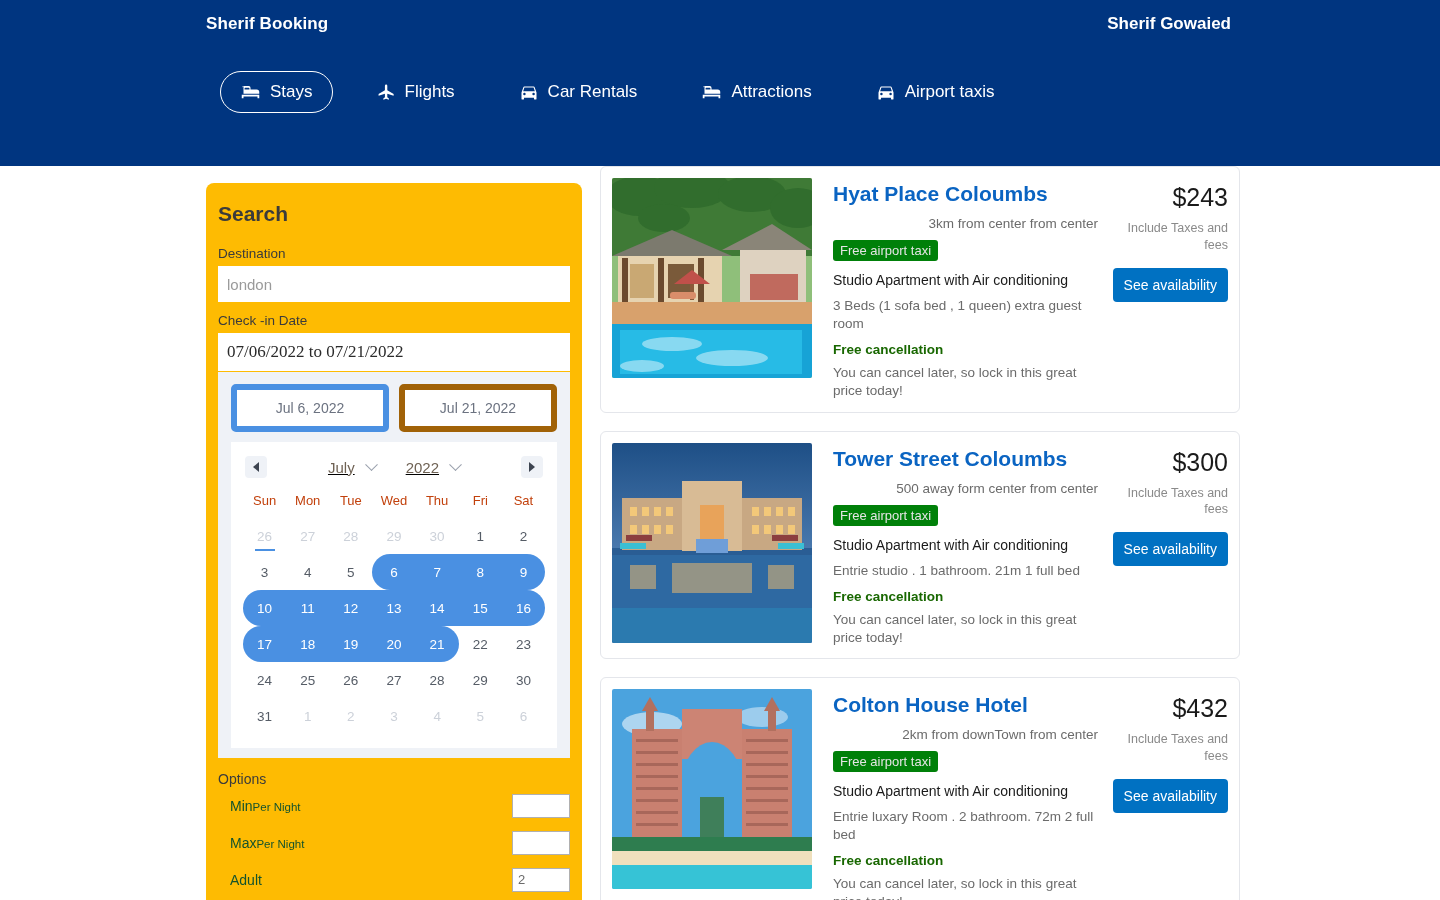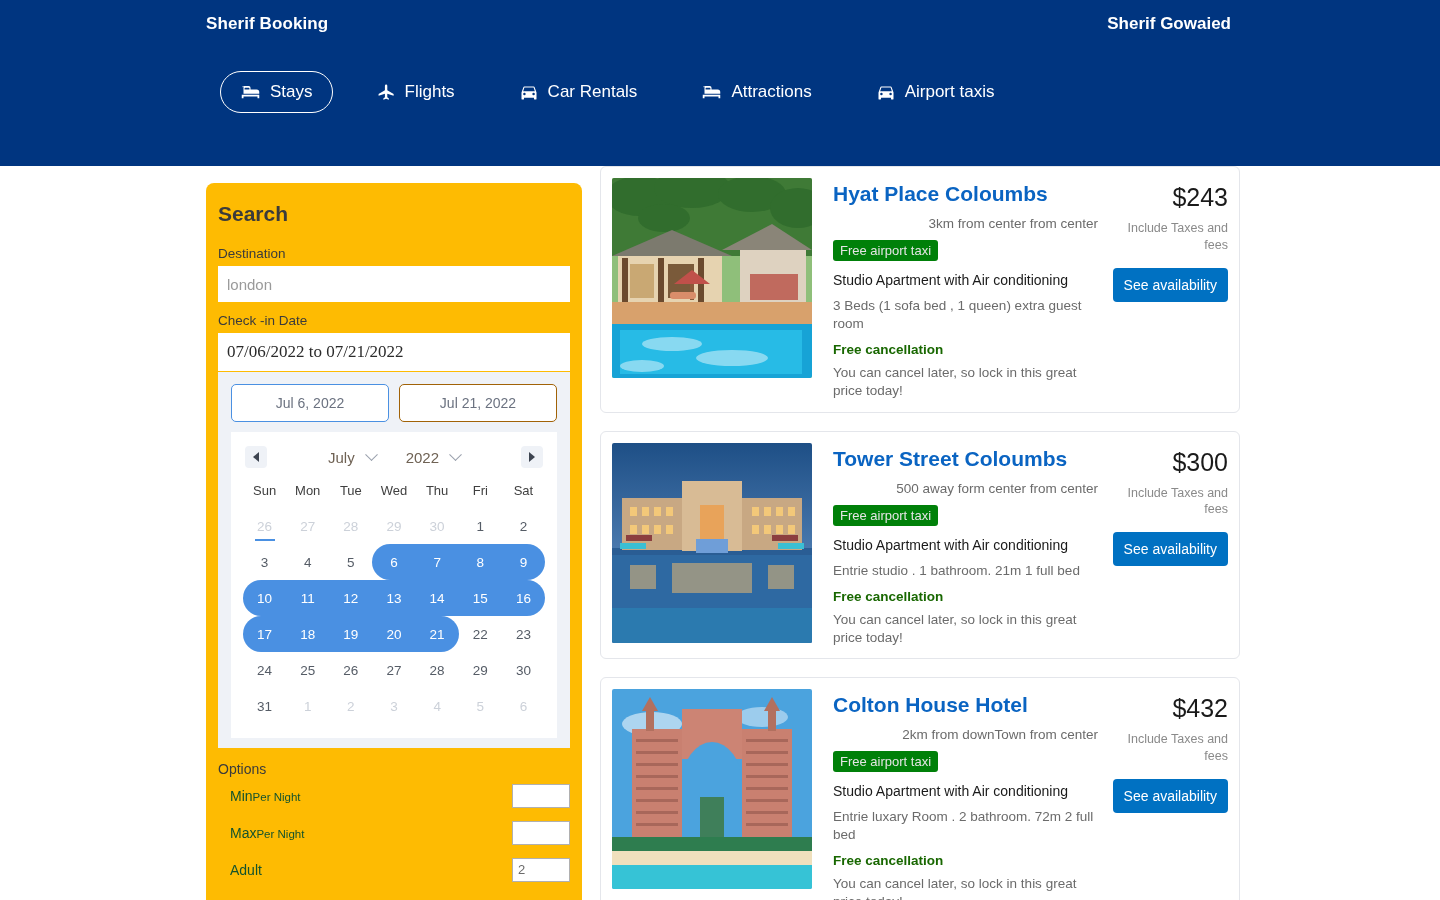--- a/index.html
+++ b/index.html
@@ -85,22 +85,22 @@
   }
 
   
   .datepicker {
     width: 352px; margin-top: 1px;
     background: #eff2f7;
     padding: 12px 13px 10px 13px;
   }
   .dp-range-tabs { display: flex; gap: 10px; }
   .dp-tab {
-    flex: 1; height: 38px;
-    background: #ffffff; border: 1px solid #a16207;
+    flex: 1; height: 48px;
+    background: #ffffff; border: 6px solid #a16207;
     border-radius: 5px;
     display: flex; align-items: center; justify-content: center;
     font-size: 14px; color: #6b7280;
     cursor: pointer;
   }
   .dp-tab.selected { border-color: #4a90e2; }
 
   .dp-body { background: #ffffff; margin-top: 10px; padding: 10px 12px 14px 12px; }
   .dp-head {
     display: flex; align-items: center; justify-content: space-between;
@@ -111,35 +111,35 @@
     background: #eff2f7;
     display: flex; align-items: center; justify-content: center;
     cursor: pointer;
   }
   .dp-arrow i {
     display: block; width: 0; height: 0;
     border-top: 5px solid transparent; border-bottom: 5px solid transparent;
   }
   .dp-arrow.prev i { border-right: 6px solid #3d4450; }
   .dp-arrow.next i { border-left: 6px solid #3d4450; }
-  .dp-selects { display: flex; align-items: center; gap: 30px; }
+  .dp-selects { display: flex; align-items: center; gap: 30px; text-decoration: underline; }
   .dp-select {
     display: flex; align-items: center; gap: 12px;
     font-size: 15px; color: #6f6254; cursor: pointer;
   }
   .chev {
     width: 9px; height: 9px;
     border-right: 1.6px solid #9aa1ad; border-bottom: 1.6px solid #9aa1ad;
     transform: rotate(45deg) translate(-2px,-2px);
   }
   .dp-weekdays, .dp-week {
     display: grid; grid-template-columns: repeat(7, 1fr);
   }
   .dp-weekdays div {
-    text-align: center; font-size: 13px; color: #404040;
+    text-align: center; font-size: 13px; color: #c2410c;
     padding: 3px 0 10px 0;
   }
   .dp-week { height: 36px; }
   .dp-day {
     position: relative;
     display: flex; align-items: center; justify-content: center;
     font-size: 13.5px; color: #555c66;
     cursor: pointer;
   }
   .dp-day.muted { color: #ccd1d9; }

